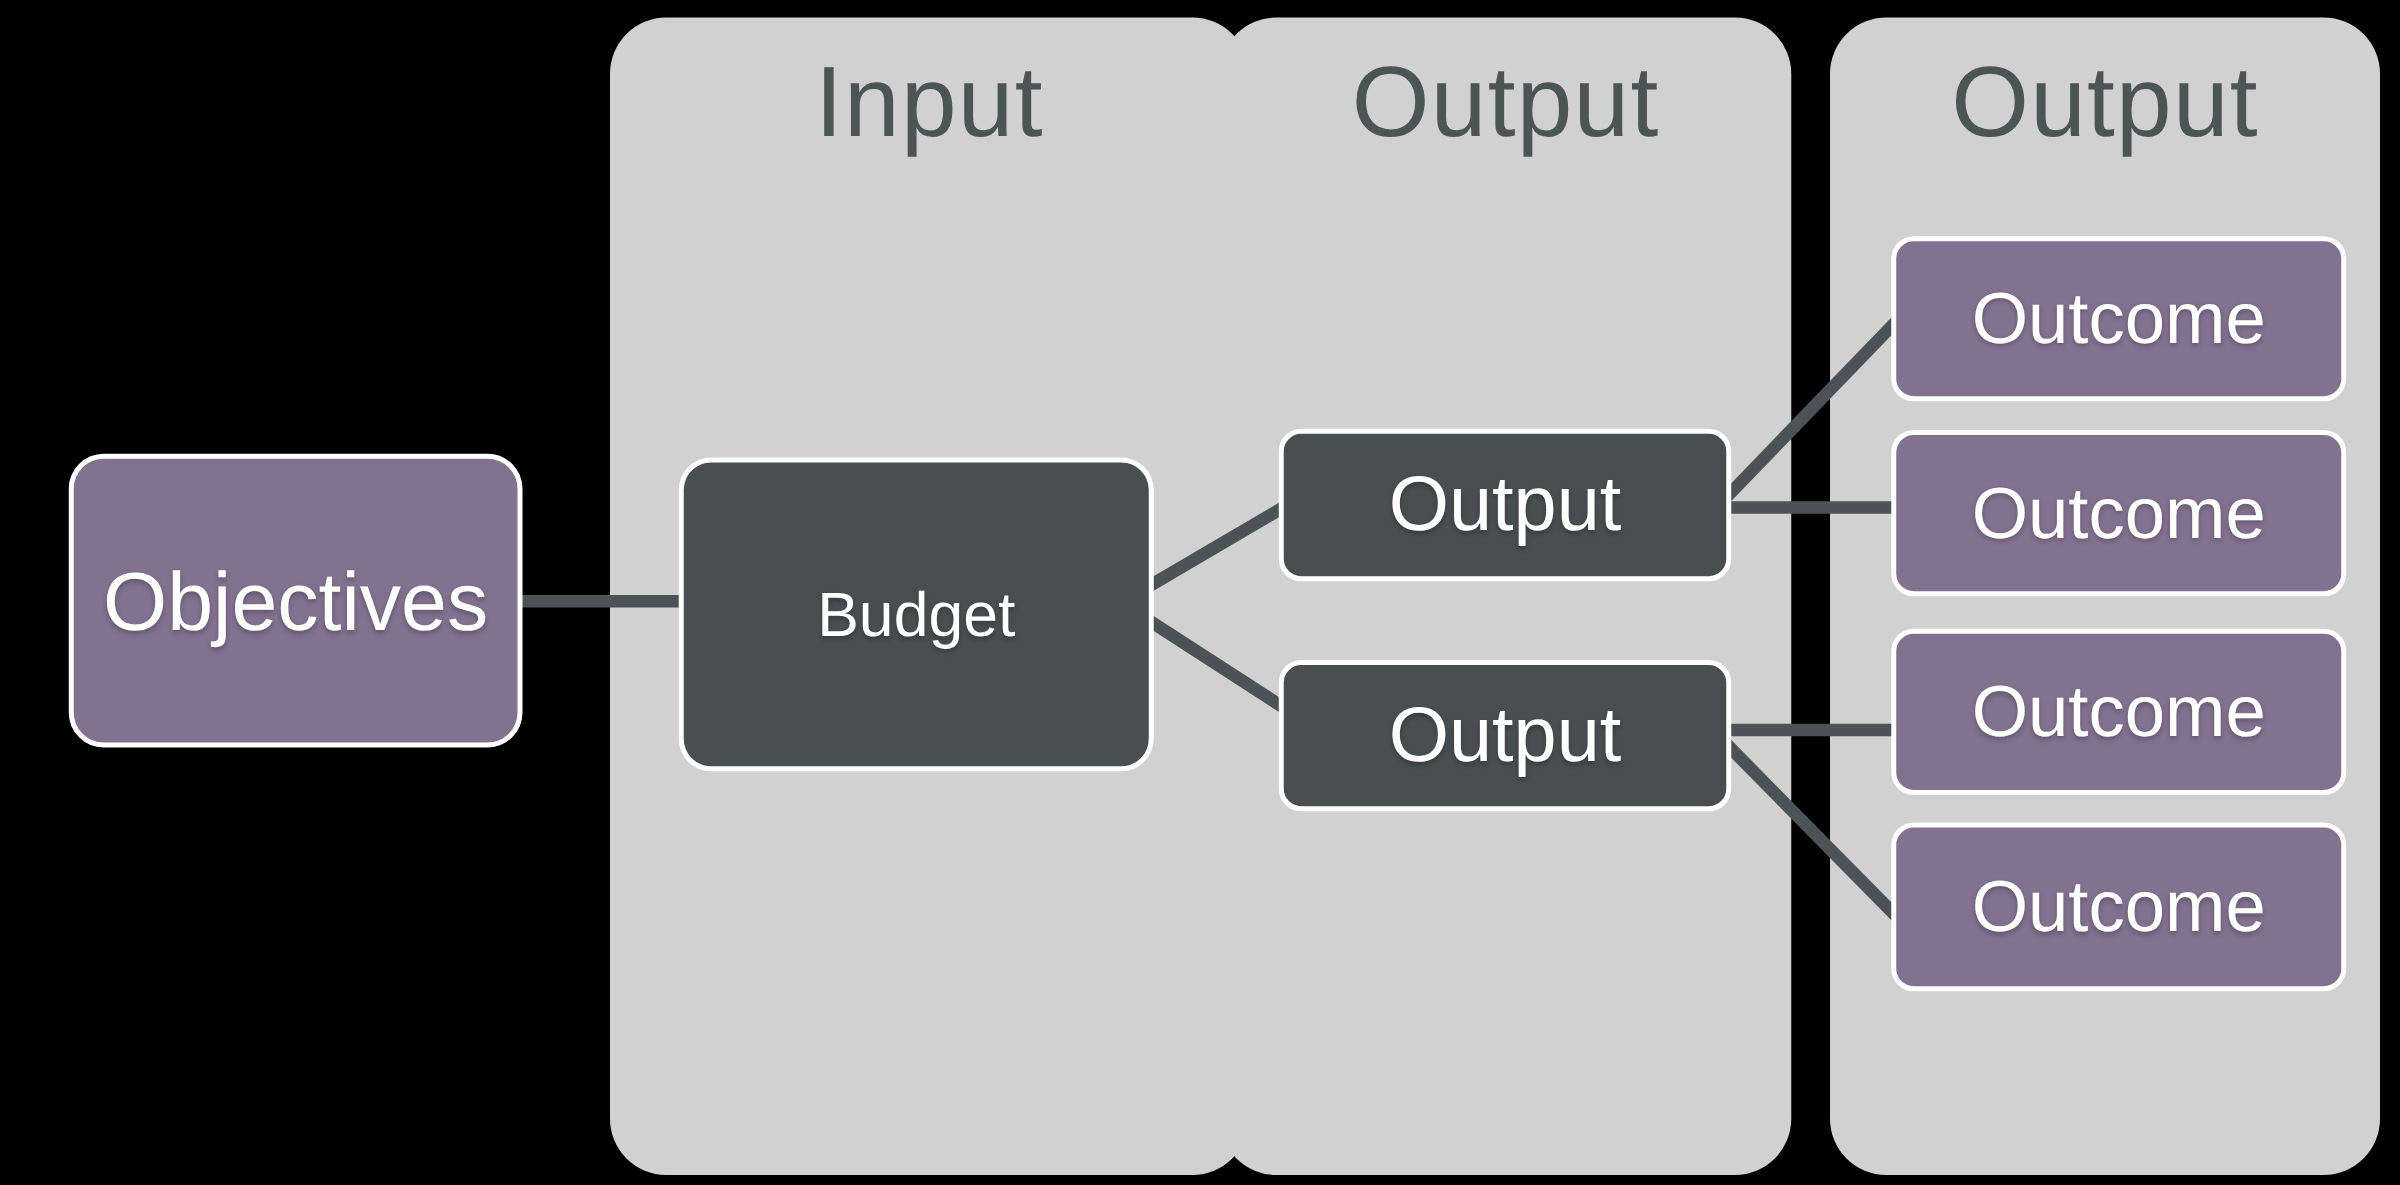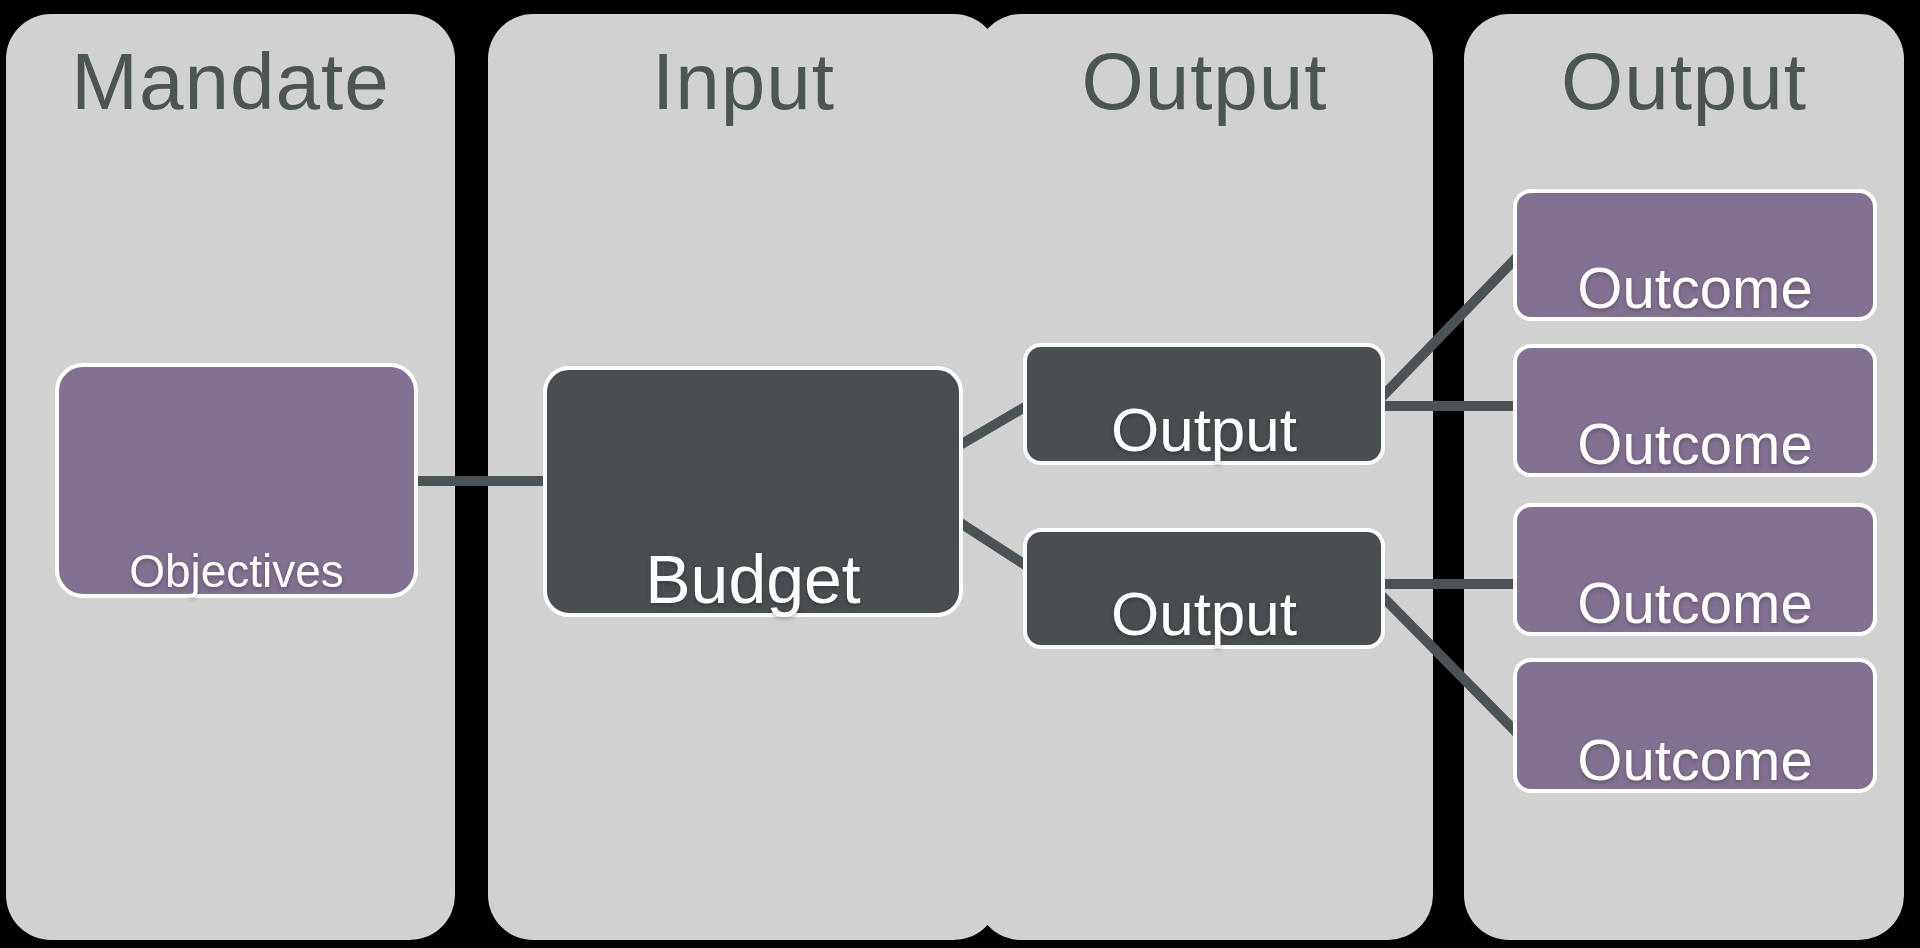--- a/index.html
+++ b/index.html
@@ -35,47 +35,44 @@
     letter-spacing:1px;
     color:var(--header-text);
     line-height:1.05;
   }
 
   .edges{position:absolute;left:0;top:0;width:1920px;height:948px;pointer-events:none}
   .edges line{stroke:var(--connector);stroke-width:10}
 
   .node{
     position:absolute;
-    display:flex;align-items:flex-end;justify-content:center;
+    display:flex;align-items:center;justify-content:center;
     color:var(--box-text);
     border:4px solid var(--box-border);
     text-shadow:0 2px 4px rgba(0,0,0,0.25);
     line-height:1;
   }
   .node.purple{background:var(--accent-purple)}
   .node.dark{background:var(--dark-slate)}
 
-  .node-objectives{left:55px;top:363px;width:363px;height:235px;border-radius:28px;font-size:46px}
-  .node-budget{left:543px;top:366px;width:420px;height:251px;border-radius:26px;font-size:68px}
+  .node-objectives{left:55px;top:363px;width:363px;height:235px;border-radius:28px;font-size:66px}
+  .node-budget{left:543px;top:366px;width:380px;height:251px;border-radius:26px;font-size:50px}
   .node-output-1{left:1023px;top:343px;width:362px;height:122px;border-radius:18px;font-size:62px}
   .node-output-2{left:1023px;top:528px;width:362px;height:121px;border-radius:18px;font-size:62px}
   .node-outcome{left:1513px;width:364px;border-radius:18px;font-size:58px}
   .node-outcome-1{top:189px;height:132px}
   .node-outcome-2{top:344px;height:133px}
   .node-outcome-3{top:503px;height:133px}
   .node-outcome-4{top:658px;height:135px}
 </style>
 </head>
 <body>
 
 <div class="canvas">
 
-  <div class="column col-1">
-    <div class="column-header">Mandate</div>
-  </div>
   <div class="column col-2">
     <div class="column-header">Input</div>
   </div>
   <div class="column col-3">
     <div class="column-header">Output</div>
   </div>
   <div class="column col-4">
     <div class="column-header">Output</div>
   </div>
 

